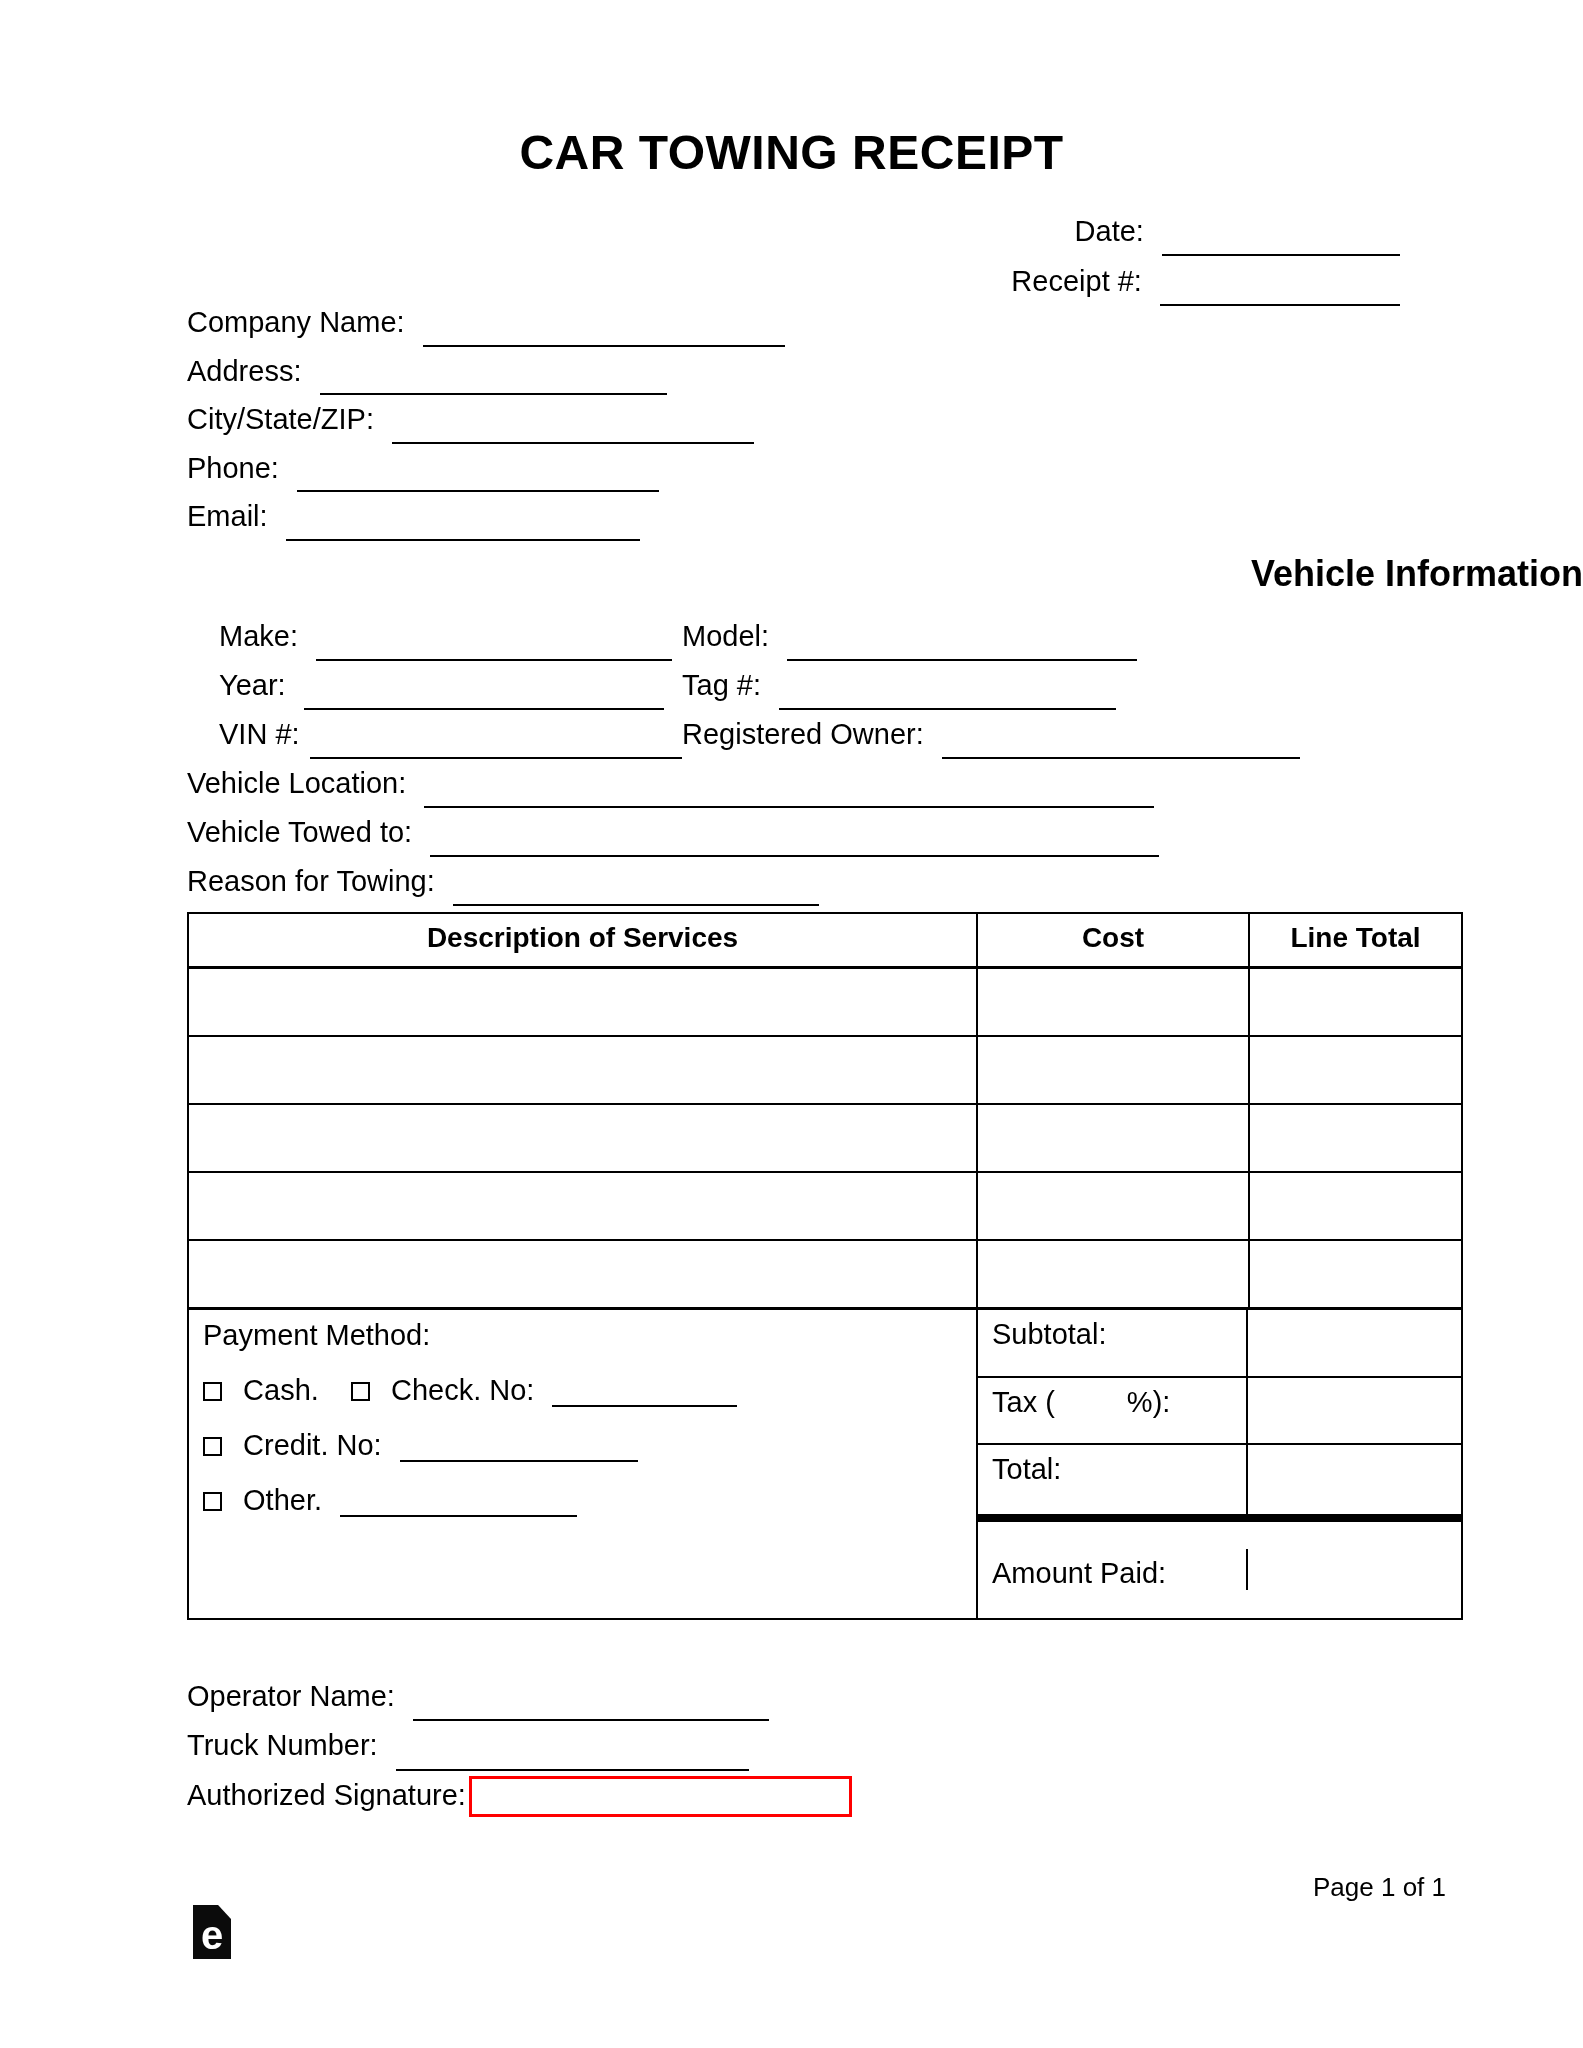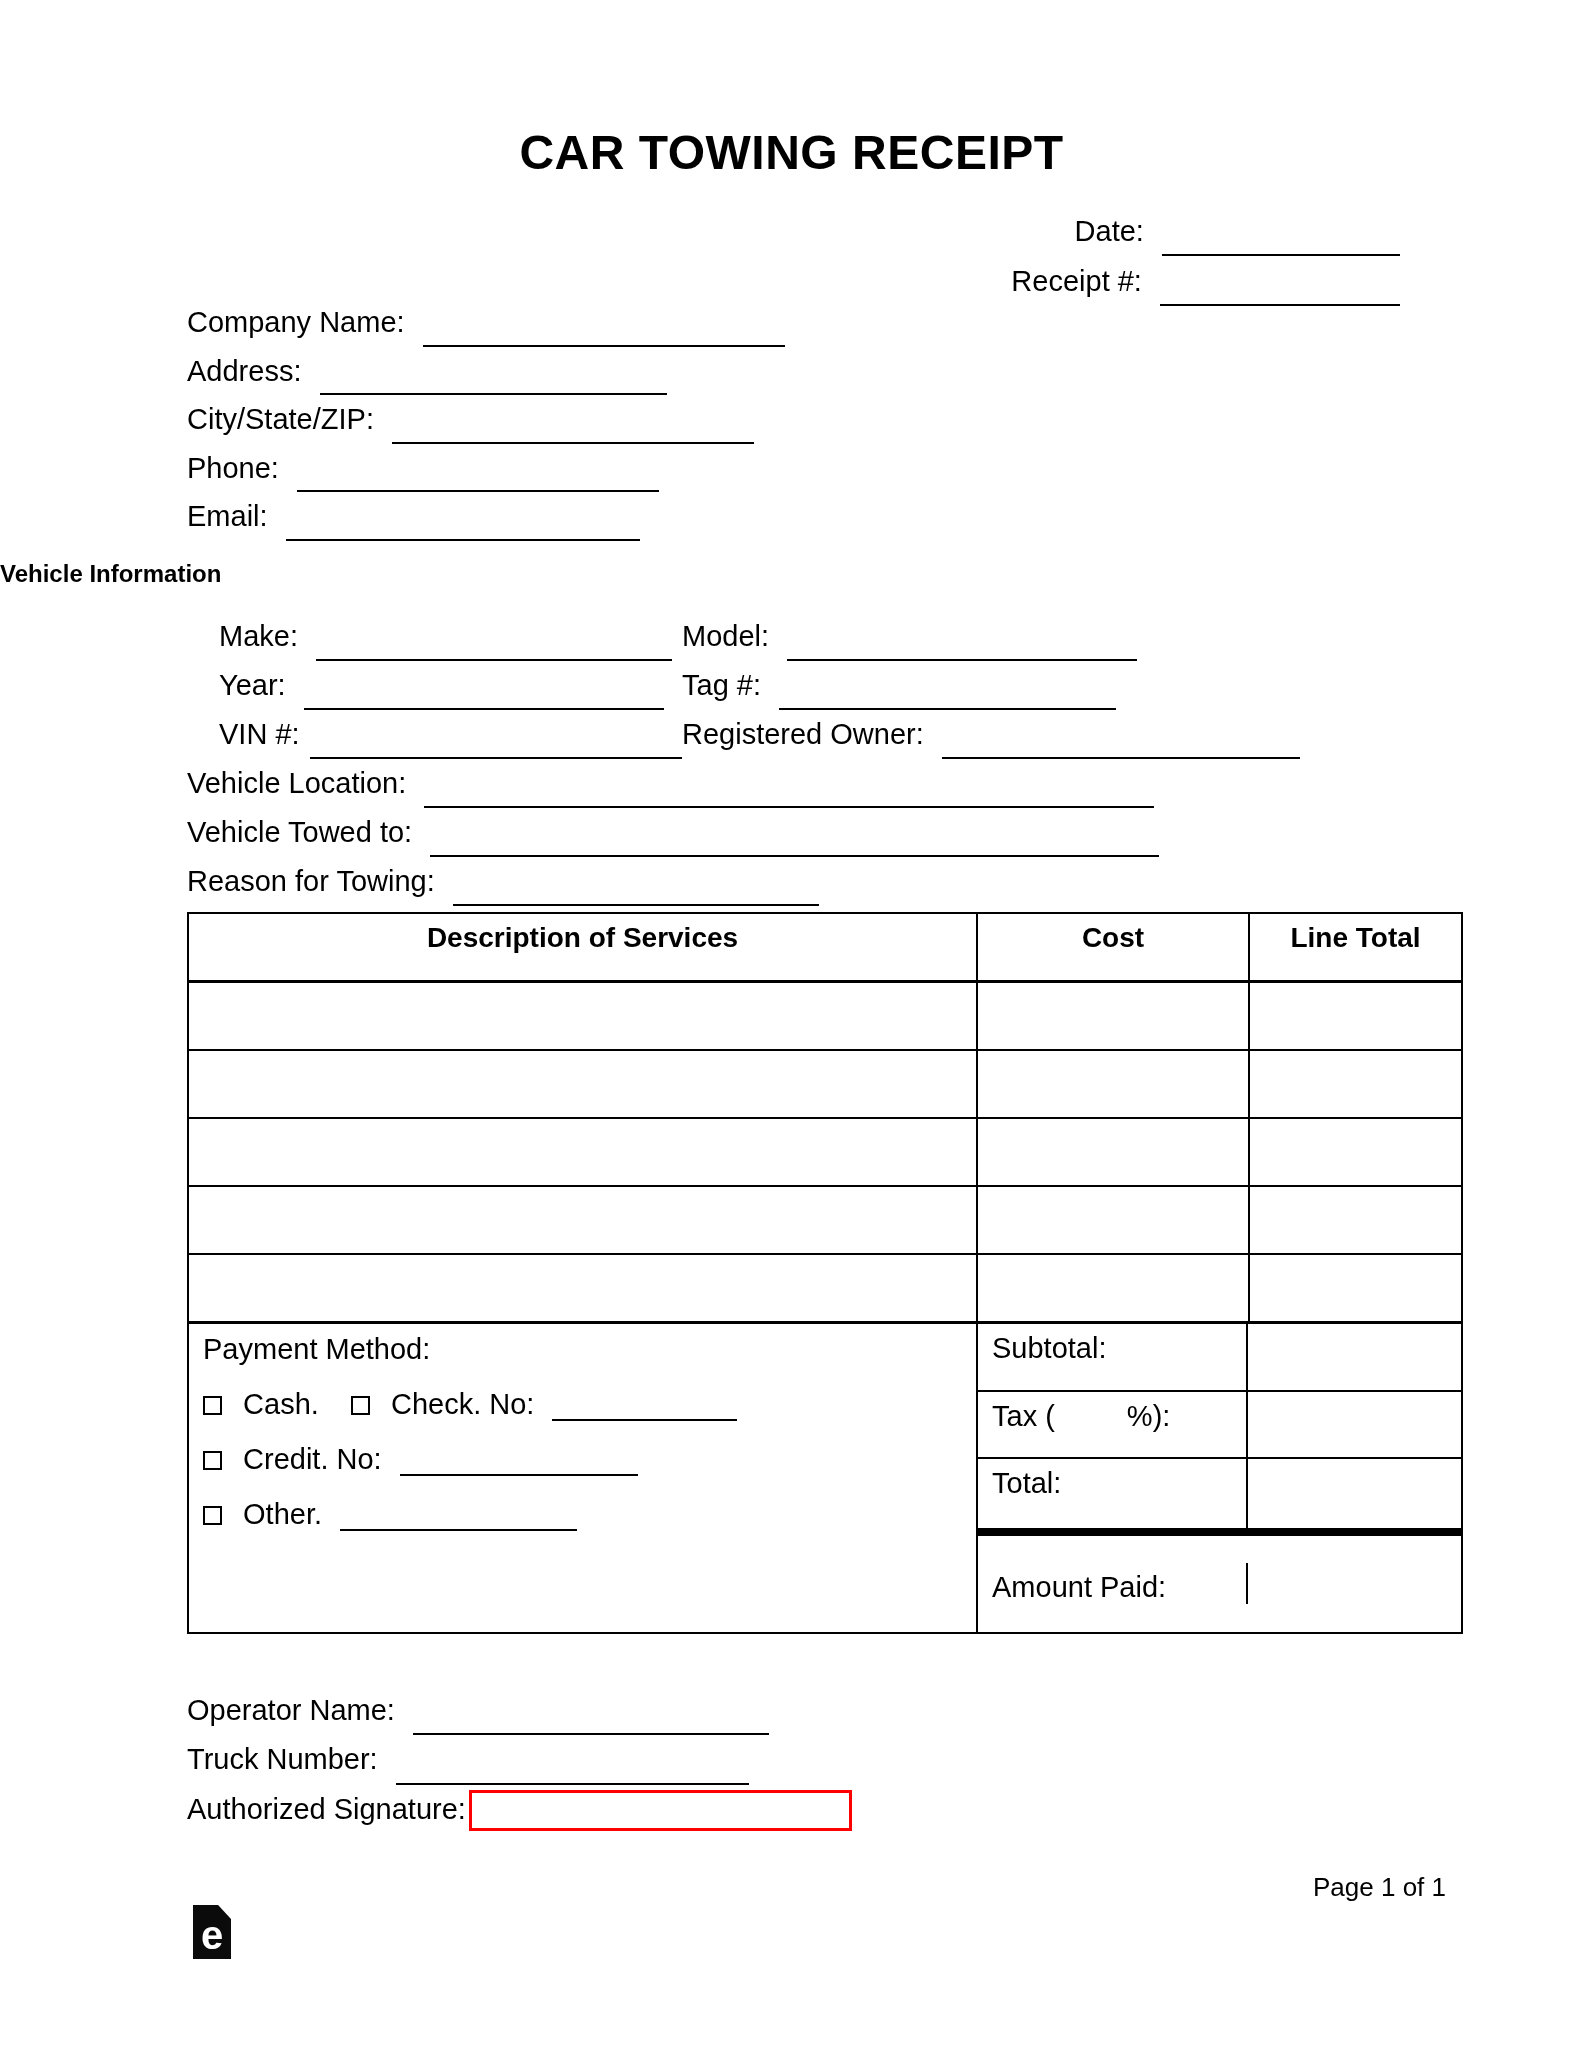--- a/index.html
+++ b/index.html
@@ -46,40 +46,40 @@
   }
   .blank.tight { margin-left: 2px; }
 
   
   .company { margin: 120px 0 0 187px; line-height: 48.5px; }
   .field-row { white-space: nowrap; }
 
   
   .vehicle-heading {
     margin: 12px 0 0;
-    text-align: left;
-    font-size: 24px;
+    text-align: right;
+    font-size: 36px;
     line-height: 42px;
     font-weight: bold;
   }
   .vehicle-rows { margin: 17px 0 0 187px; line-height: 49px; }
   .vrow { white-space: nowrap; display: flex; }
   .vcell1 { width: 463px; flex: 0 0 463px; margin-left: 32px; }
 
   
   .svc-table {
     margin: 6px 0 0 187px;
     width: 1276px;
     border: 2px solid #000;
   }
   .t-row { display: flex; }
   .c-desc  { width: 789px; border-right: 2px solid #000; }
   .c-cost  { width: 272px; border-right: 2px solid #000; }
   .c-total { flex: 1; }
-  .t-head { height: 69px; border-bottom: 3px solid #000; }
+  .t-head { height: 55px; border-bottom: 3px solid #000; }
   .t-head .th {
     font-weight: bold;
     text-align: center;
     padding-top: 8px;
     font-size: 28px;
   }
   .t-body { height: 68px; border-bottom: 2px solid #000; }
   .t-body.last { border-bottom: 3px solid #000; height: 69px; }
 
   

